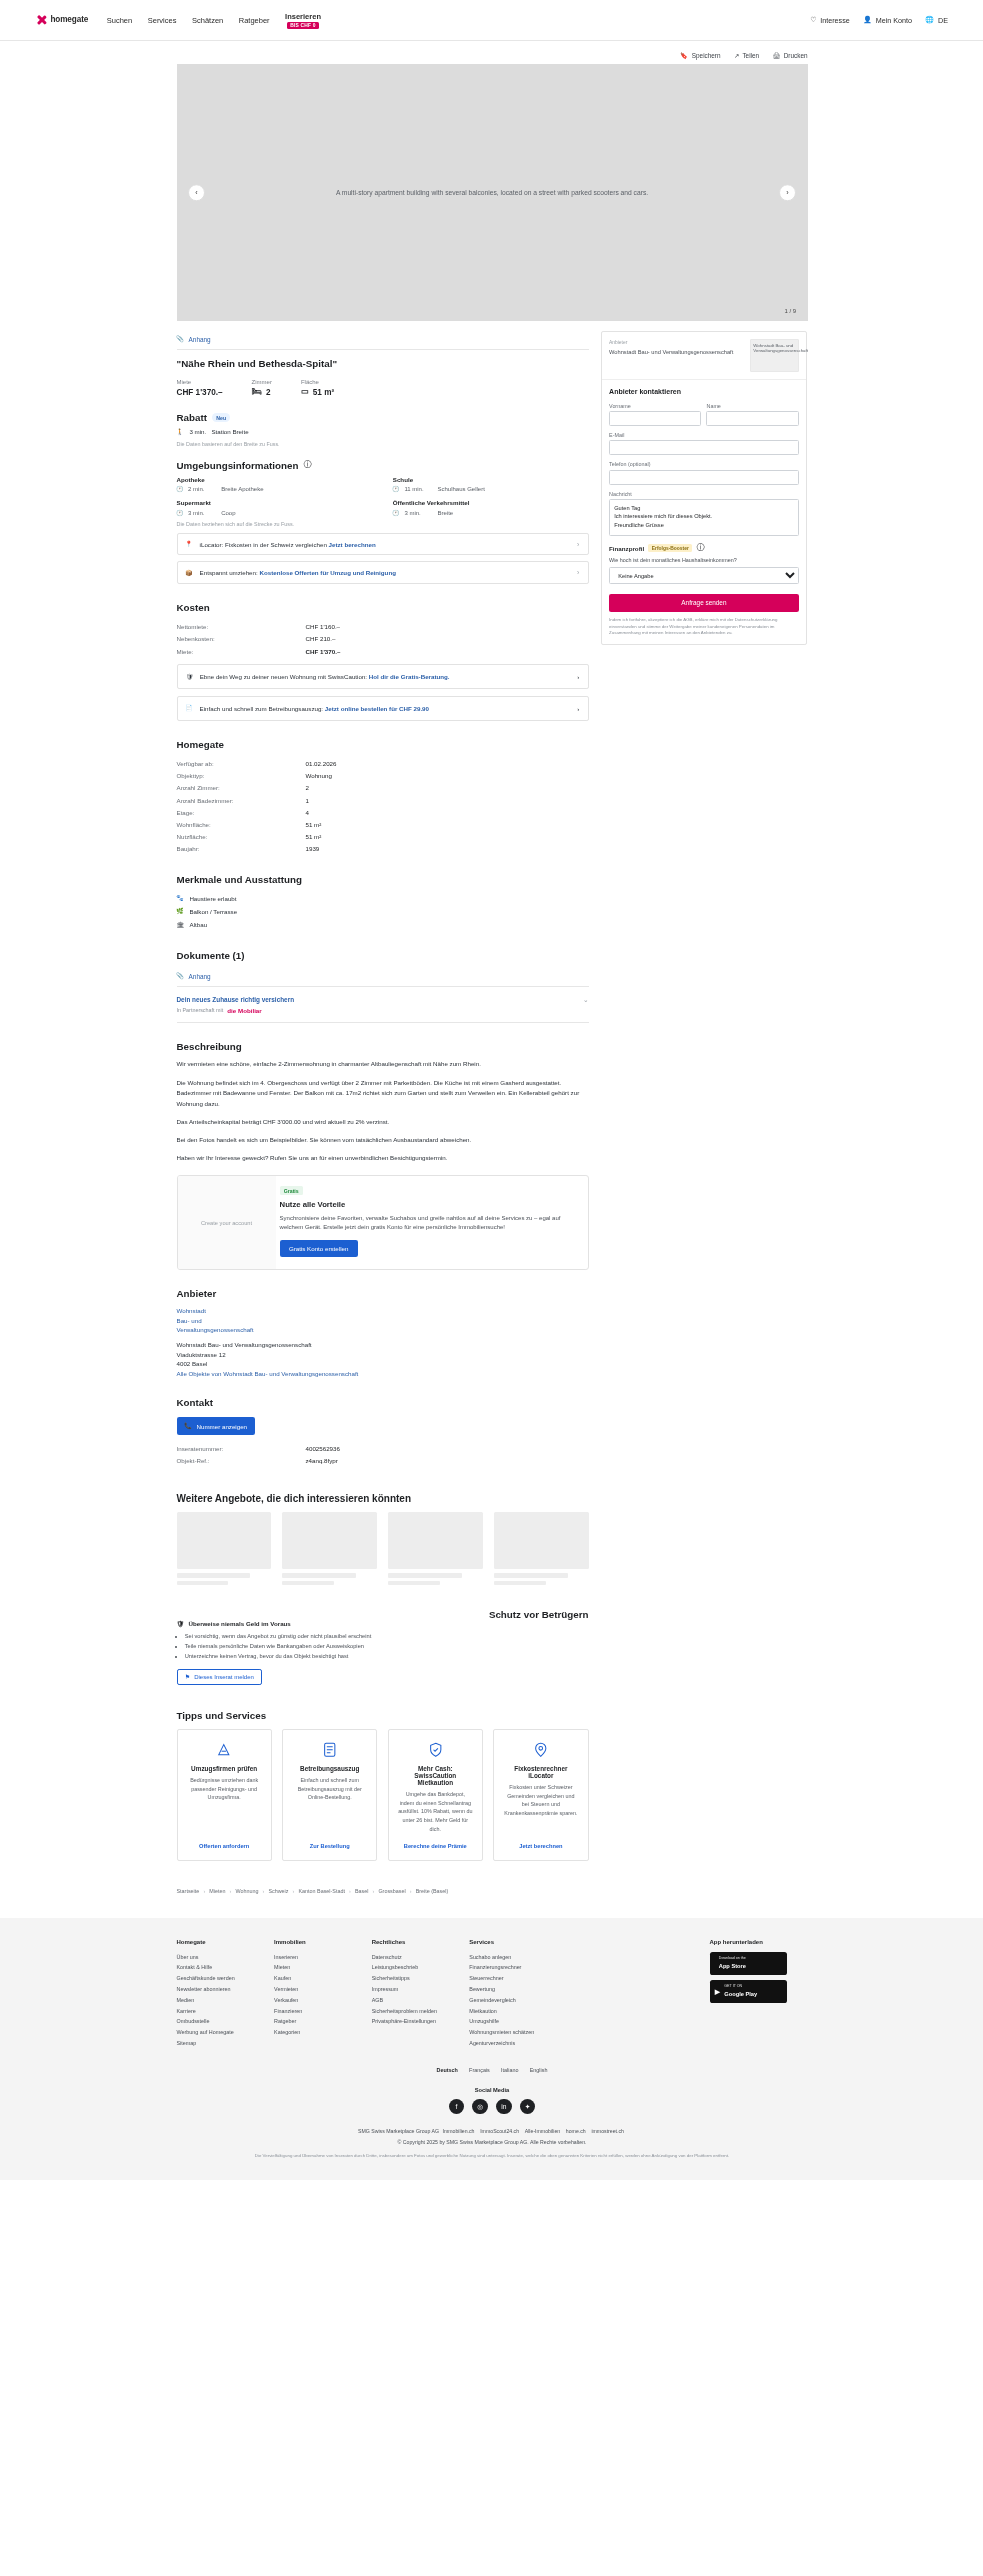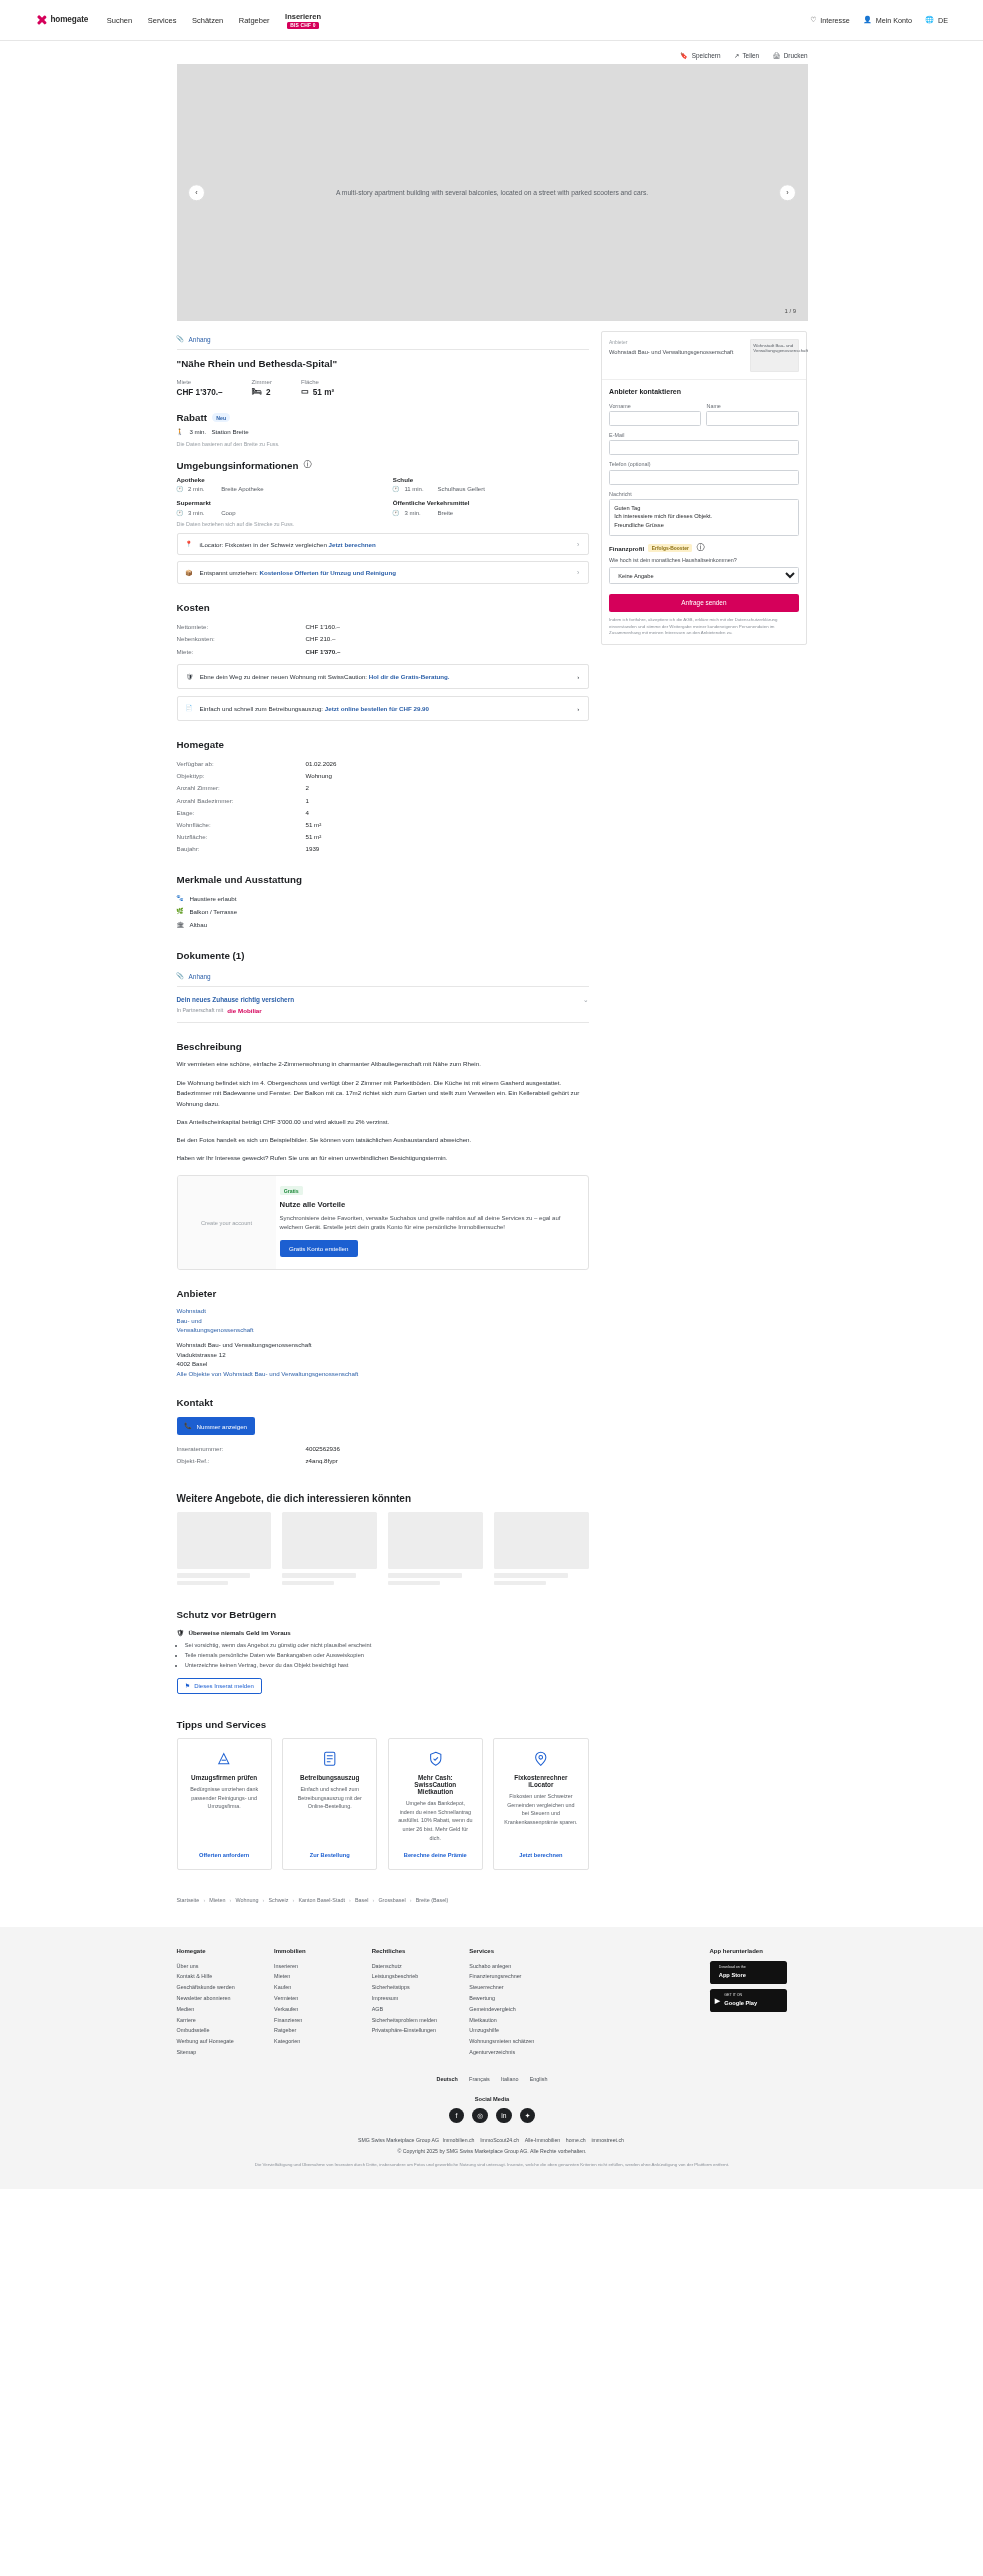--- a/index.html
+++ b/index.html
@@ -623,21 +623,21 @@
               <div class="l2"></div>
             </div>
           <div class="offer-card">
               <div class="img"></div>
               <div class="l1"></div>
               <div class="l2"></div>
             </div>
         </div>
 
         
-        <h2 style="font-size:9.8px; margin:24px 0 9px 0;">Schutz vor Betrügern</h2>
+        <h2 style="font-size:9.8px; margin:24px 0 0 0;text-align:right;">Schutz vor Betrügern</h2>
         <div class="prot-lead">
           <span class="icn">🛡</span>
           <span>Überweise niemals Geld im Voraus</span>
         </div>
         <ul class="prot-list">
           <li>Sei vorsichtig, wenn das Angebot zu günstig oder nicht plausibel erscheint</li>
           <li>Teile niemals persönliche Daten wie Bankangaben oder Ausweiskopien</li>
           <li>Unterzeichne keinen Vertrag, bevor du das Objekt besichtigt hast</li>
         </ul>
         <button class="btn-outline">

